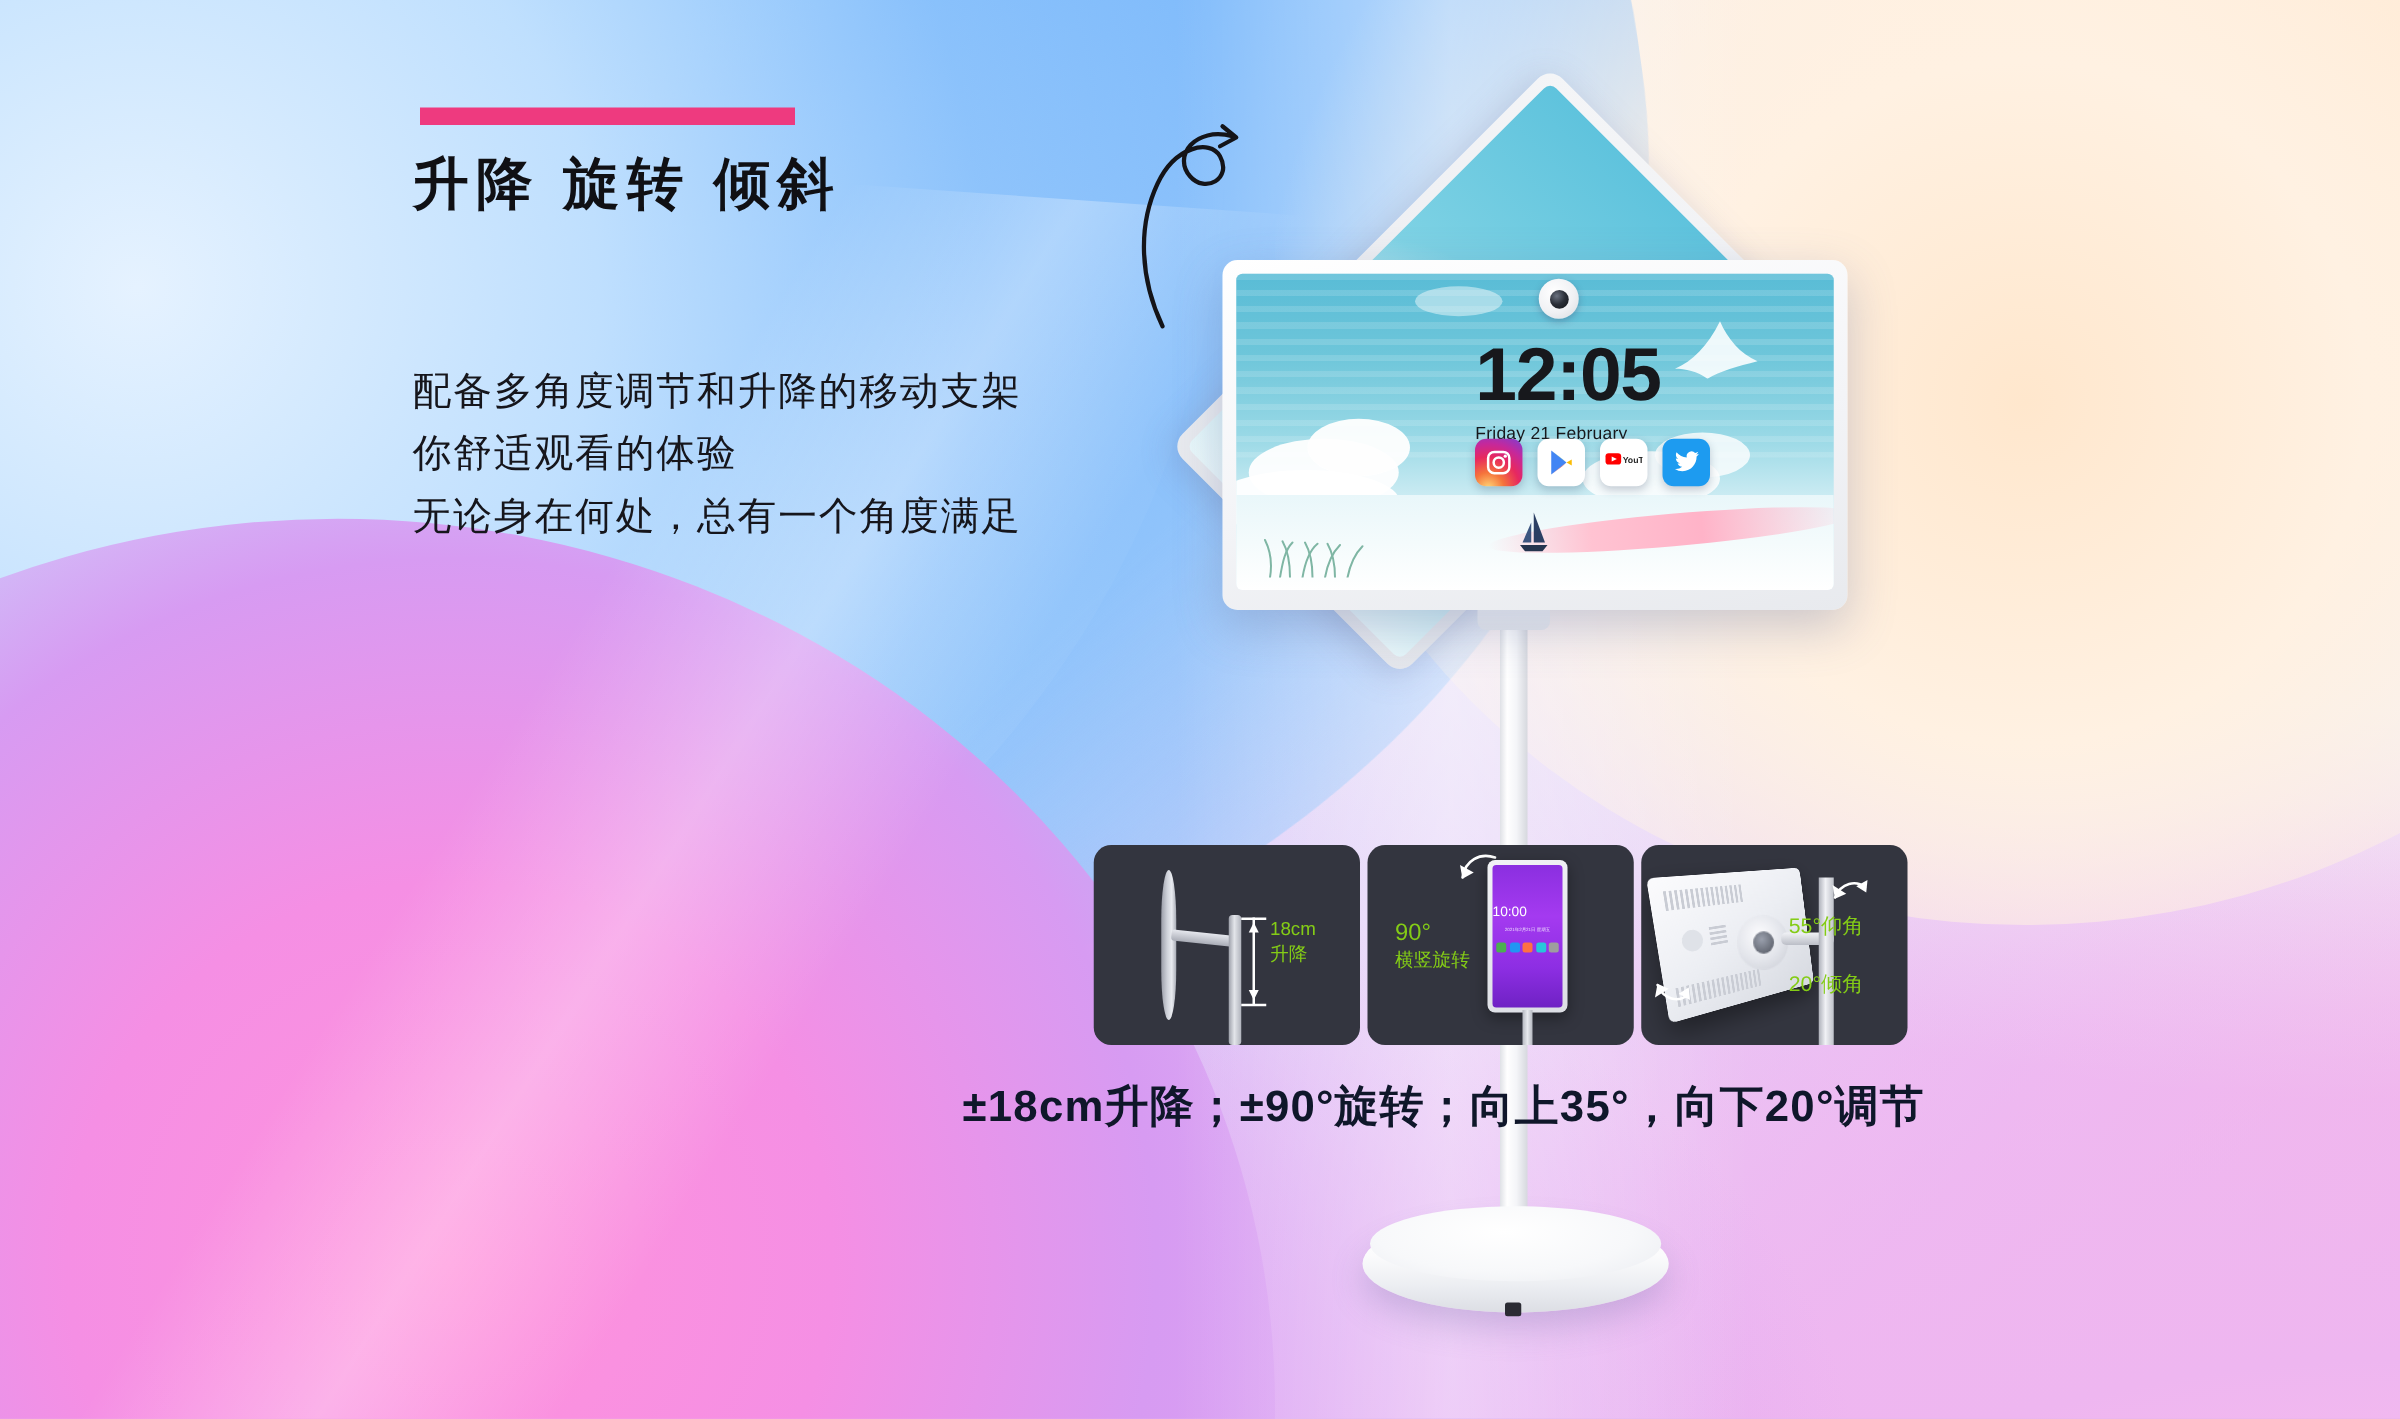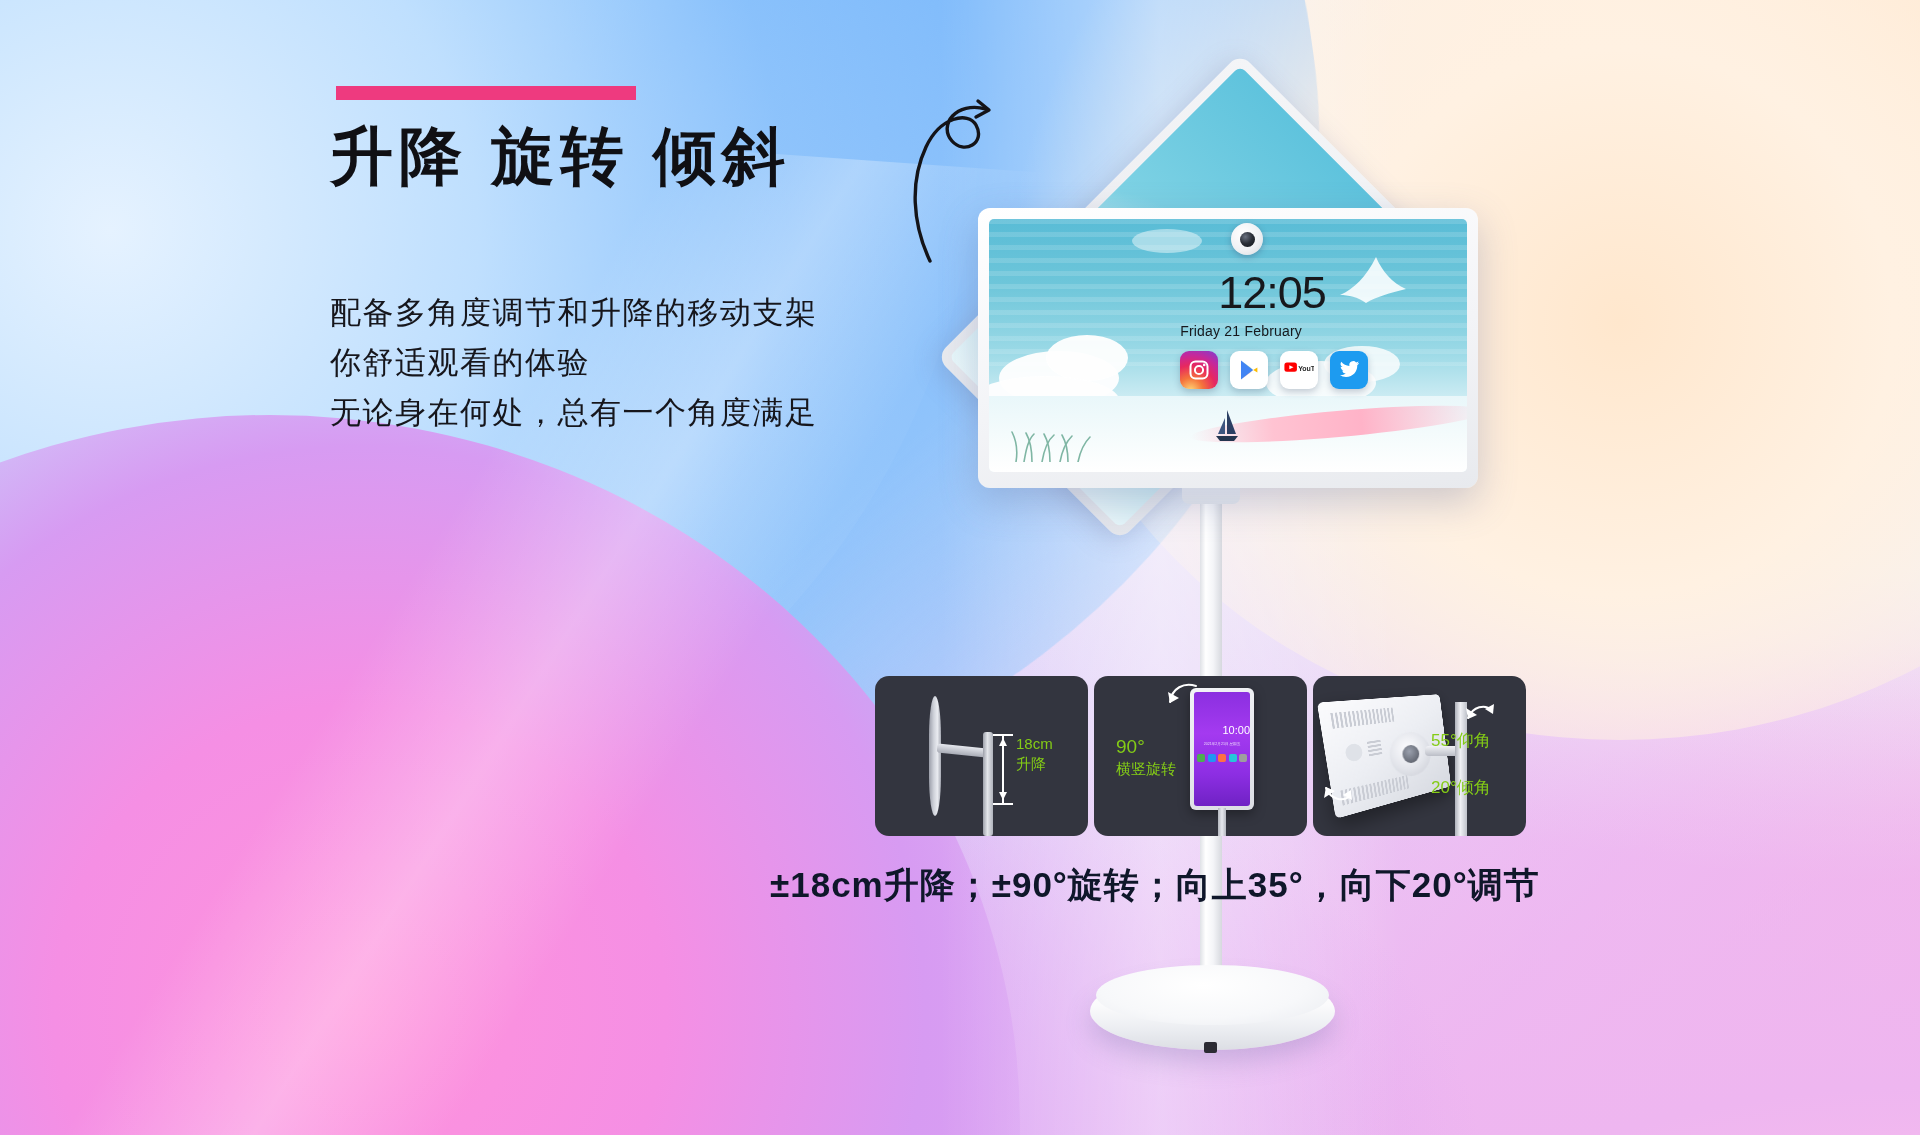--- a/index.html
+++ b/index.html
@@ -32,21 +32,21 @@
   .bg-cream{position:absolute;right:-300px;top:-360px;width:1200px;height:1100px;border-radius:50%;
     background:radial-gradient(circle at 50% 62%, #ffe7cd 0%, #fff1e2 30%, rgba(255,245,235,0) 68%);}
   .bg-white-diag{position:absolute;left:-200px;top:140px;width:1500px;height:1500px;
     background:linear-gradient(118deg, rgba(255,255,255,0) 36%, rgba(255,255,255,.30) 44%, rgba(255,255,255,0) 52%);
     transform:rotate(4deg);}
   .bg-haze{position:absolute;left:940px;top:0;width:460px;height:1135px;
     background:linear-gradient(90deg, rgba(255,255,255,0) 0%, rgba(255,255,255,.40) 48%, rgba(255,255,255,0) 100%);}
 
   
   .accent-bar{position:absolute;left:336px;top:86px;width:300px;height:14px;background:#ee3a7f;}
-  .headline{position:absolute;left:330px;top:122px;font-size:63px;font-weight:700;color:#101014;
+  .headline{position:absolute;left:330px;top:122px;font-size:45px;font-weight:700;color:#101014;
     letter-spacing:6px;white-space:nowrap;line-height:1.1;}
   .subcopy{position:absolute;left:330px;top:288px;font-size:31px;color:#16161c;line-height:1.62;
     letter-spacing:1.5px;font-weight:500;}
   .subcopy div{white-space:nowrap;}
 
   
   .swirl{position:absolute;left:890px;top:95px;width:120px;height:190px;}
 
   
   .rig{position:absolute;left:950px;top:60px;width:560px;height:1010px;}
@@ -83,21 +83,21 @@
   .wave{position:absolute;left:0;right:0;bottom:0;height:30%;
     background:linear-gradient(180deg,#e9f7fa 0%,#f4fbfc 50%,#ffffff 100%);}
   .ribbon{position:absolute;left:42%;bottom:14%;width:62%;height:26px;
     background:linear-gradient(90deg, rgba(255,190,205,0) 0%, #ffc3d2 28%, #ffb3c8 58%, rgba(255,200,215,0) 100%);
     border-radius:50%;transform:rotate(-5deg);}
   .grass{position:absolute;left:4%;bottom:4%;width:90px;height:34px;}
   .boat{position:absolute;left:47%;bottom:12%;width:26px;height:34px;}
   .gull{position:absolute;right:12%;top:12%;width:74px;height:54px;opacity:.92;}
 
   .clock{position:absolute;left:40%;top:20%;color:#17181c;text-align:left;}
-  .clock-time{font-size:45px;font-weight:400;line-height:1;letter-spacing:-1px;margin-left:38px;}
+  .clock-time{font-size:60px;font-weight:700;line-height:1;letter-spacing:-1px;}
   .clock-date{font-size:14px;margin-top:8px;letter-spacing:.2px;}
 
   .apps{position:absolute;left:40%;top:52%;display:flex;gap:12px;}
   .app{width:38px;height:38px;border-radius:9px;display:flex;align-items:center;justify-content:center;
     box-shadow:0 3px 7px rgba(40,60,90,.25);overflow:hidden;}
   .app-ig{background:radial-gradient(circle at 28% 104%, #ffd776 0%, #f5743b 26%, #e7285f 52%, #c5289b 74%, #7a3fd4 100%);}
   .app-play{background:#ffffff;}
   .app-yt{background:#ffffff;}
   .app-tw{background:#1d9bf0;}
 
@@ -128,21 +128,21 @@
     background:linear-gradient(90deg,#9da0aa,#e3e5ea 45%,#b0b3bc);}
   .c1-dim{position:absolute;left:127px;top:58px;width:1.5px;height:70px;background:#ffffff;}
   .c1-tick{position:absolute;width:20px;height:1.5px;background:#ffffff;left:118px;}
 
   
   .c2-mon{position:absolute;left:96px;top:12px;width:64px;height:122px;border-radius:6px;
     background:linear-gradient(160deg,#f2f3f6,#dcdee4);padding:4px;box-sizing:border-box;
     box-shadow:0 4px 12px rgba(0,0,0,.35);}
   .c2-screen{width:100%;height:100%;border-radius:3px;position:relative;overflow:hidden;
     background:linear-gradient(180deg,#8b2fe0 0%, #a43af0 36%, #8d2ee3 72%, #6f22c4 100%);}
-  .c2-time{position:absolute;left:0;right:0;top:28%;text-align:right;color:#fff;font-size:11px;font-weight:500;}
+  .c2-time{position:absolute;left:0;right:0;top:28%;text-align:left;color:#fff;font-size:11px;font-weight:500;}
   .c2-date{position:absolute;left:0;right:0;top:44%;text-align:center;color:rgba(255,255,255,.8);font-size:3.6px;}
   .c2-icons{position:absolute;left:0;right:0;top:54%;display:flex;justify-content:center;gap:2.5px;}
   .c2-icons span{width:8px;height:8px;border-radius:2px;display:block;}
   .c2-neck{position:absolute;left:124px;top:132px;width:8px;height:30px;background:linear-gradient(90deg,#b5b8c0,#e7e9ee,#b5b8c0);}
   .c2-arrow{position:absolute;left:72px;top:4px;width:34px;height:26px;}
 
   
   .c3-back{position:absolute;left:14px;top:22px;width:132px;height:104px;
     background:linear-gradient(150deg,#fbfbfd 0%, #eceef3 48%, #d6d9e0 100%);
     transform:perspective(240px) rotateY(26deg) rotate(-9deg);border-radius:5px;

